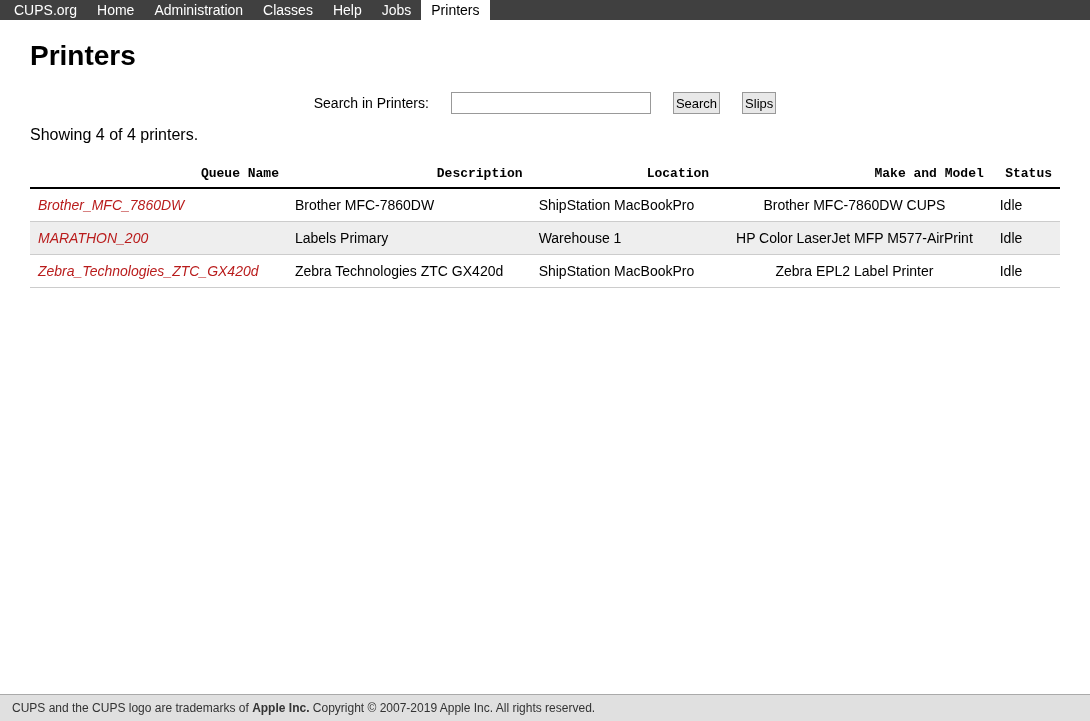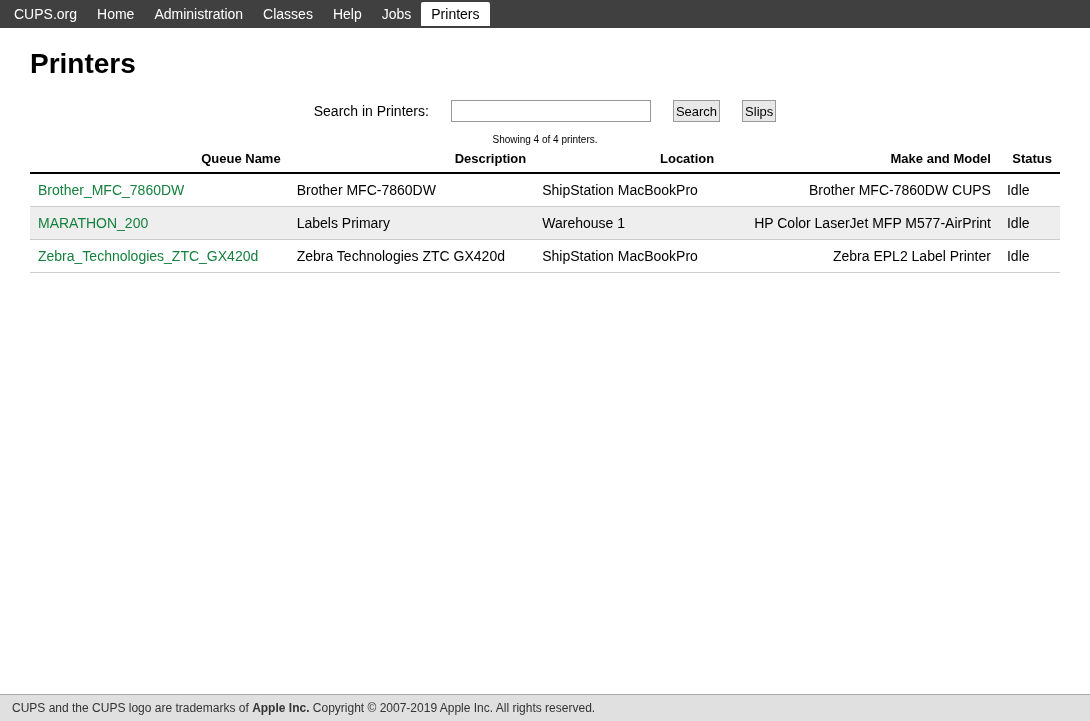--- a/index.html
+++ b/index.html
@@ -15,21 +15,21 @@
       color: #000000;
       width: 1090px;
       min-height: 721px;
     }
 
     
     nav {
       background: #404040;
       display: flex;
       align-items: center;
-      height: 28px;
+      height: 20px;
       padding: 0 4px;
     }
 
     nav a {
       color: #ffffff;
       text-decoration: none;
       padding: 4px 10px;
       font-size: 14px;
       white-space: nowrap;
     }
@@ -78,42 +78,43 @@
       height: 22px;
       padding: 0 2px;
       font-size: 13px;
       cursor: pointer;
       border: 1px solid #999;
       background: #e8e8e8;
     }
 
     
     .showing-text {
-      text-align: center;
-      font-size: 10px;
+      text-align: left;
+      font-size: 16px;
+      margin-bottom: 16px;
     }
 
     
     table {
       width: 100%;
       border-collapse: collapse;
       font-size: 14px;
     }
 
     table thead tr {
       background: #ffffff;
     }
 
     table thead th {
       text-align: right;
       padding: 6px 8px;
       font-size: 13px;
       font-weight: bold;
       border-bottom: 2px solid #000;
-      font-family: Liberation Sans, sans-serif;
+      font-family: Liberation Mono, monospace;
     }
 
     table tbody tr {
       border-bottom: 1px solid #cccccc;
     }
 
     table tbody tr:nth-child(odd) {
       background: #ffffff;
     }
 
@@ -132,30 +133,31 @@
 
     table tbody td:nth-child(2) {
       text-align: left;
     }
 
     table tbody td:nth-child(3) {
       text-align: left;
     }
 
     table tbody td:nth-child(4) {
-      text-align: right;
+      text-align: center;
     }
 
     table tbody td:nth-child(5) {
       text-align: left;
     }
 
     a.printer-link {
-      color: #15803d;
+      color: #b91c1c;
       text-decoration: none;
+      font-style: italic;
     }
 
     
     footer {
       position: fixed;
       bottom: 0;
       left: 0;
       width: 1090px;
       background: #e0e0e0;
       border-top: 1px solid #aaa;

